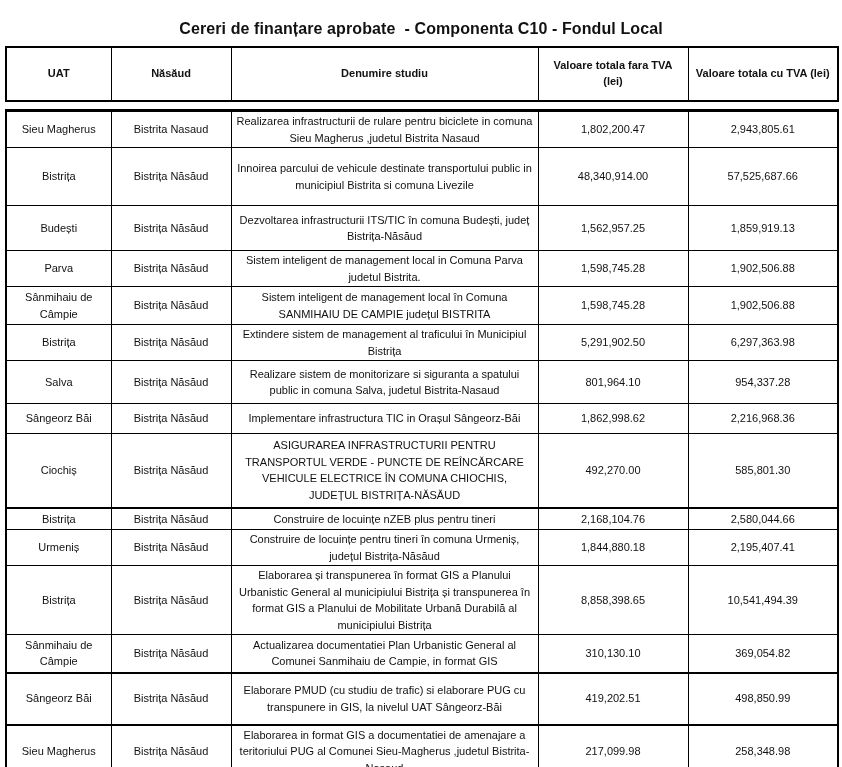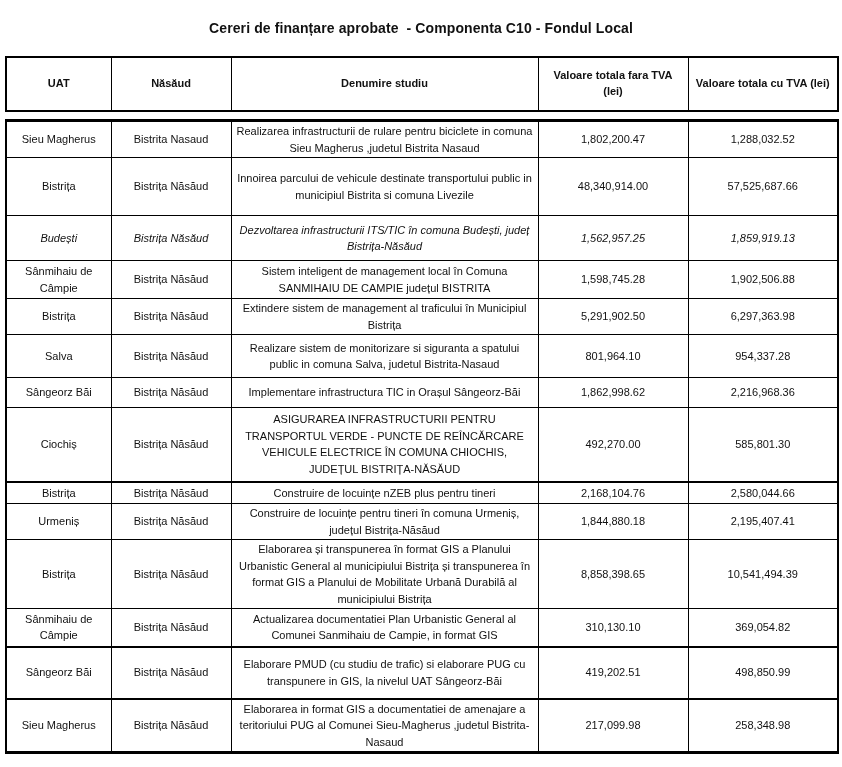--- a/index.html
+++ b/index.html
@@ -12,23 +12,23 @@
   .page {
     width: 842px;
     height: 767px;
     background: #ffffff;
     box-sizing: border-box;
     padding-top: 20px;
     overflow: hidden;
   }
   .doc-title {
     width: 832px;
-    margin: 0 0 20px 5px;
+    margin: 0 0 8px 5px;
     text-align: center;
-    font-size: 14px;
+    font-size: 16px;
     font-weight: bold;
     letter-spacing: 0.1px;
     white-space: pre;
   }
   table.fin-table {
     table-layout: fixed;
     border-collapse: collapse;
     width: 832px;
     margin-left: 5px;
   }
@@ -102,36 +102,43 @@
         <col class="col-proj">
         <col class="col-v1">
         <col class="col-v2">
     </colgroup>
     <tbody>
         <tr style="height: 34px;">
       <td>Sieu Magherus</td>
       <td>Bistrita Nasaud</td>
       <td>Realizarea infrastructurii de rulare pentru biciclete in comuna Sieu Magherus ,judetul Bistrita Nasaud</td>
       <td>1,802,200.47</td>
-      <td>1,288,032.52</td>
+      <td>2,943,805.61</td>
     </tr>
         <tr style="height: 58px;">
       <td>Bistrița</td>
       <td>Bistrița Năsăud</td>
       <td>Innoirea parcului de vehicule destinate transportului public in municipiul Bistrita si comuna Livezile</td>
       <td>48,340,914.00</td>
       <td>57,525,687.66</td>
     </tr>
-        <tr style="height: 45px; font-style: italic;">
+        <tr style="height: 45px;">
       <td>Budești</td>
       <td>Bistrița Năsăud</td>
       <td>Dezvoltarea infrastructurii ITS/TIC în comuna Budești, județ Bistrița-Năsăud</td>
       <td>1,562,957.25</td>
       <td>1,859,919.13</td>
     </tr>
+        <tr style="height: 34px;">
+      <td>Parva</td>
+      <td>Bistrița Năsăud</td>
+      <td>Sistem inteligent de management local in Comuna Parva judetul Bistrita.</td>
+      <td>1,598,745.28</td>
+      <td>1,902,506.88</td>
+    </tr>
         <tr style="height: 38px;">
       <td>Sânmihaiu de Câmpie</td>
       <td>Bistrița Năsăud</td>
       <td>Sistem inteligent de management local în Comuna SANMIHAIU DE CAMPIE județul BISTRITA</td>
       <td>1,598,745.28</td>
       <td>1,902,506.88</td>
     </tr>
         <tr style="height: 34px;">
       <td>Bistrița</td>
       <td>Bistrița Năsăud</td>

